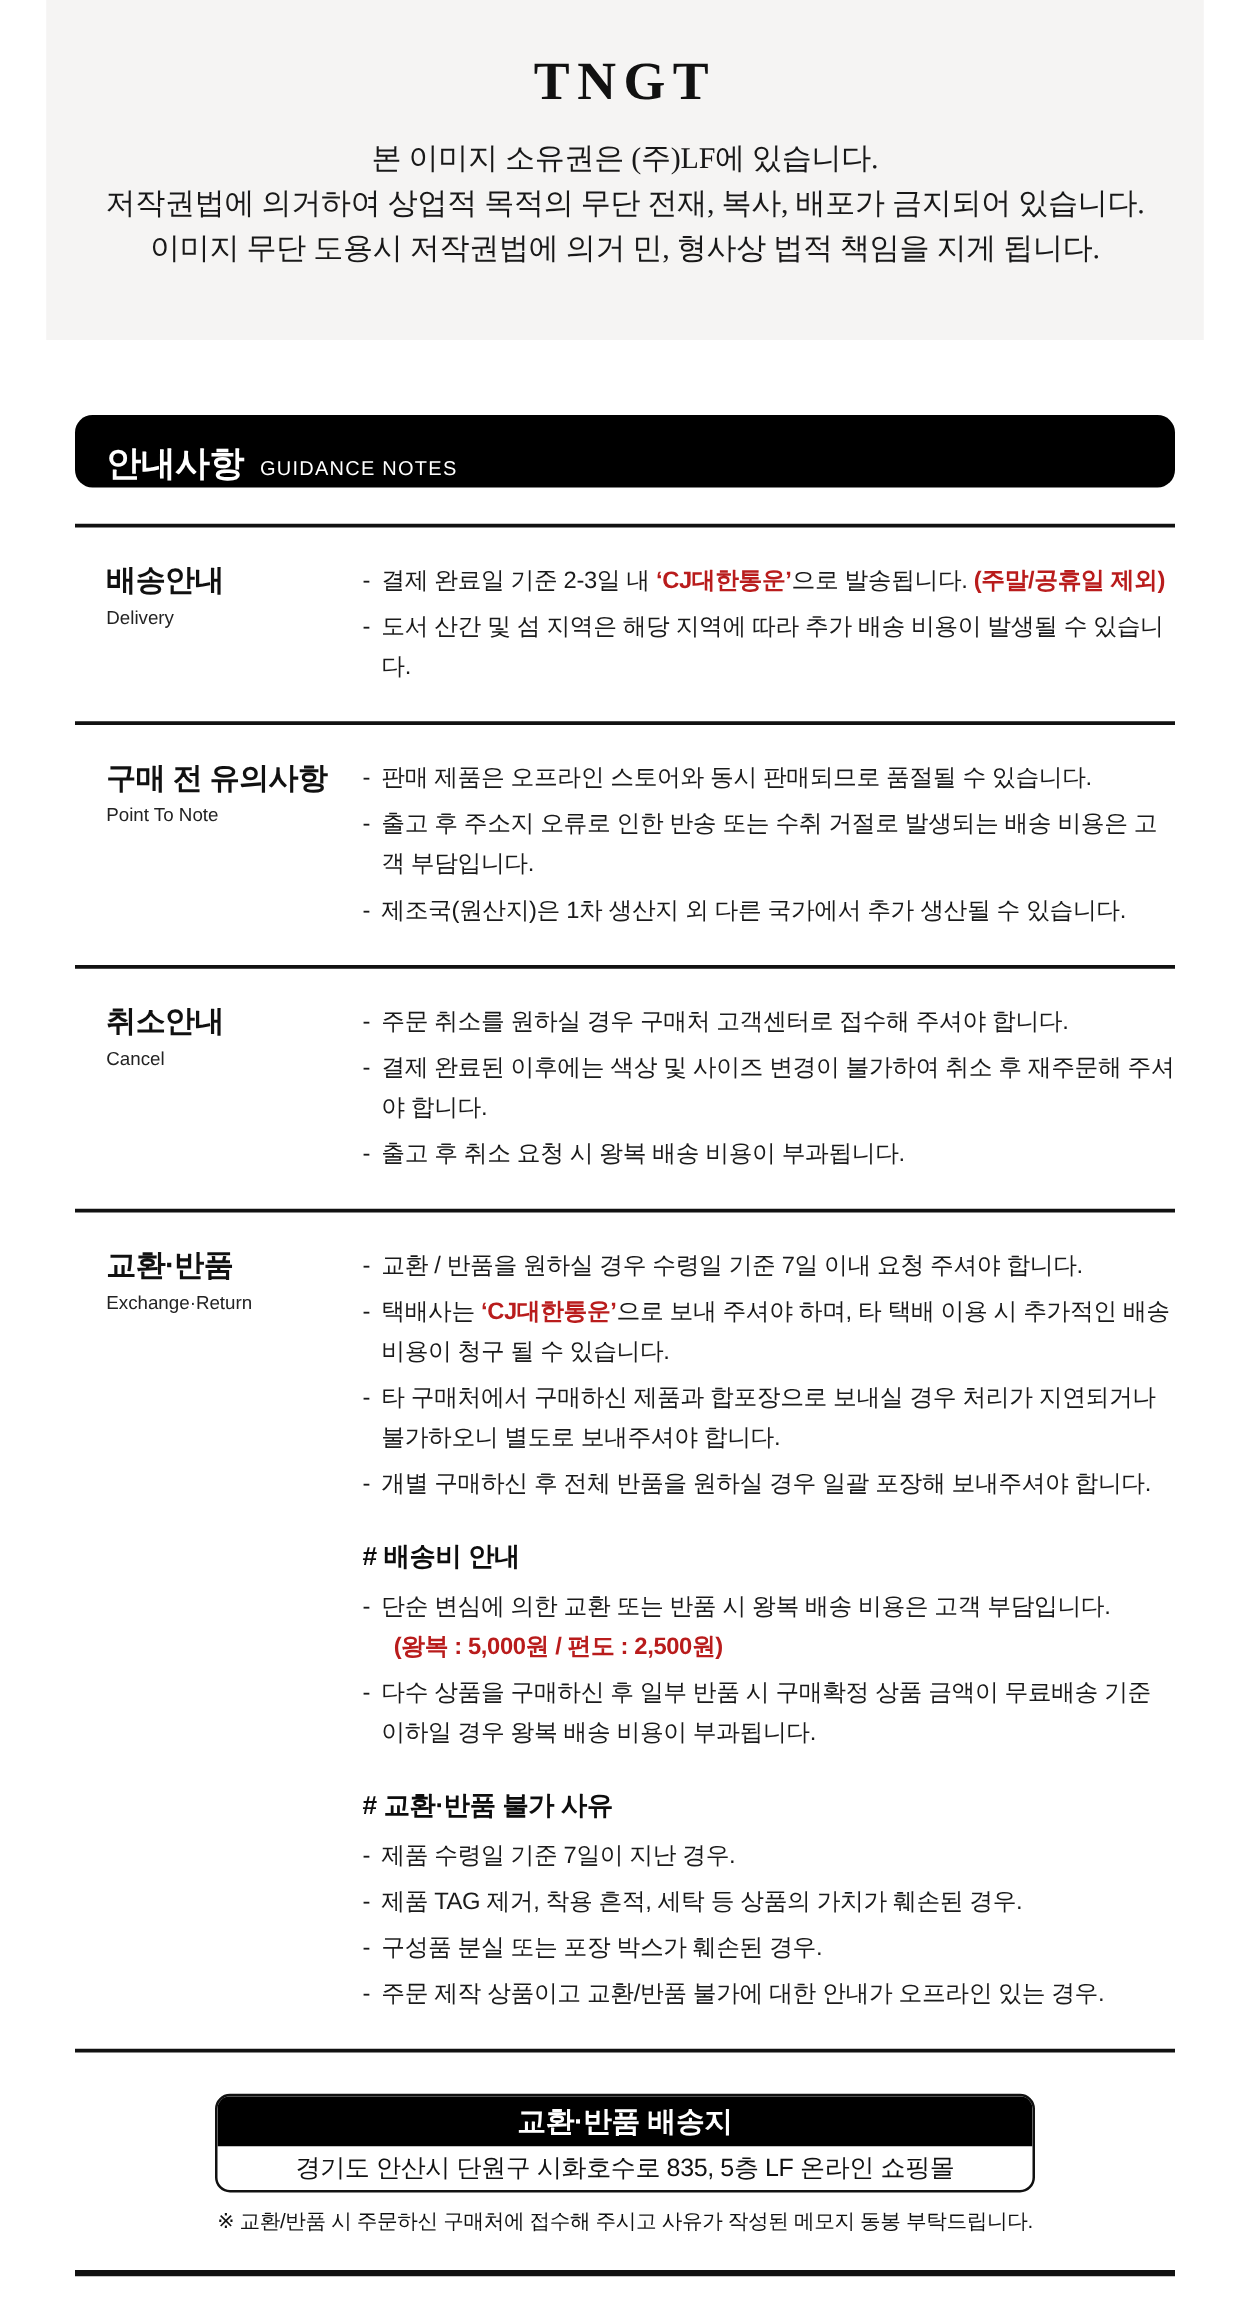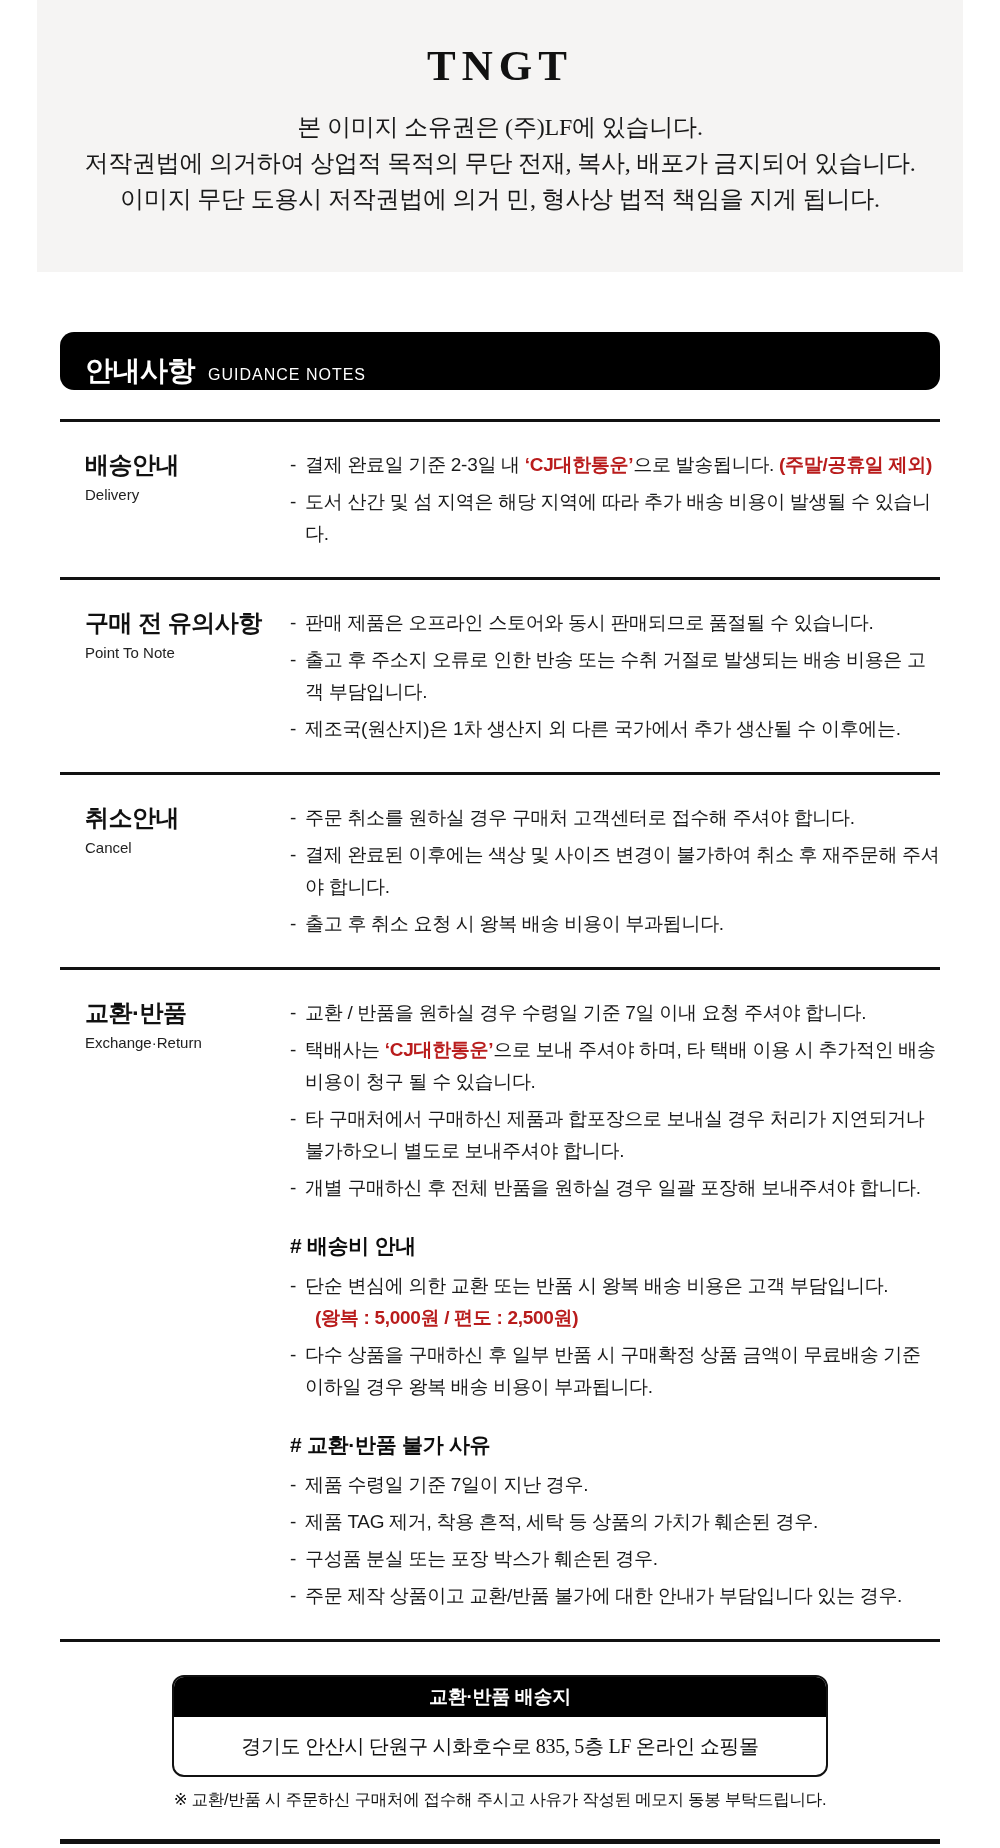--- a/index.html
+++ b/index.html
@@ -112,33 +112,32 @@
     overflow:hidden;
     box-sizing:border-box;
   }
   .addr-title{
     height:40px;
     background:#000;
     color:#fff;
     display:flex;
     align-items:center;
     justify-content:center;
-    font-size:19px;
+    font-size:23px;
     font-weight:bold;
     letter-spacing:-0.3px;
   }
   .addr-body{
-    height:58px;
+    height:35px;
     display:flex;
     align-items:center;
     justify-content:center;
     font-size:20px;
     color:#111;
     letter-spacing:-0.3px;
-    font-family:Liberation Serif, serif;
   }
   
   .footnote{
     text-align:center;
     margin-top:12px;
     font-size:16.5px;
     color:#111;
     letter-spacing:-0.3px;
   }
   .bottom-rule{
@@ -192,21 +191,21 @@
         <div class="bullet">
           <span class="dash">-</span>
           <span class="bullet-text"><span>판매 제품은 오프라인 스토어와 동시 판매되므로 품절될 수 있습니다.</span></span>
         </div>
         <div class="bullet">
           <span class="dash">-</span>
           <span class="bullet-text"><span>출고 후 주소지 오류로 인한 반송 또는 수취 거절로 발생되는 배송 비용은 고객 부담입니다.</span></span>
         </div>
         <div class="bullet">
           <span class="dash">-</span>
-          <span class="bullet-text"><span>제조국(원산지)은 1차 생산지 외 다른 국가에서 추가 생산될 수 이후에는.</span></span>
+          <span class="bullet-text"><span>제조국(원산지)은 1차 생산지 외 다른 국가에서 추가 생산될 수 있습니다.</span></span>
         </div>
       </div>
     </div>
     <div class="guidance-section">
       <div class="section-head">
         <div class="section-title">취소안내</div>
         <div class="section-subtitle">Cancel</div>
       </div>
       <div class="section-body">
         <div class="bullet">
@@ -262,21 +261,21 @@
         <div class="bullet">
           <span class="dash">-</span>
           <span class="bullet-text"><span>제품 TAG 제거, 착용 흔적, 세탁 등 상품의 가치가 훼손된 경우.</span></span>
         </div>
         <div class="bullet">
           <span class="dash">-</span>
           <span class="bullet-text"><span>구성품 분실 또는 포장 박스가 훼손된 경우.</span></span>
         </div>
         <div class="bullet">
           <span class="dash">-</span>
-          <span class="bullet-text"><span>주문 제작 상품이고 교환/반품 불가에 대한 안내가 부담입니다 있는 경우.</span></span>
+          <span class="bullet-text"><span>주문 제작 상품이고 교환/반품 불가에 대한 안내가 오프라인 있는 경우.</span></span>
         </div>
       </div>
     </div>
   </div>
 
 <div class="addr-box">
   <div class="addr-title">교환·반품 배송지</div>
   <div class="addr-body">경기도 안산시 단원구 시화호수로 835, 5층 LF 온라인 쇼핑몰</div>
 </div>
 

